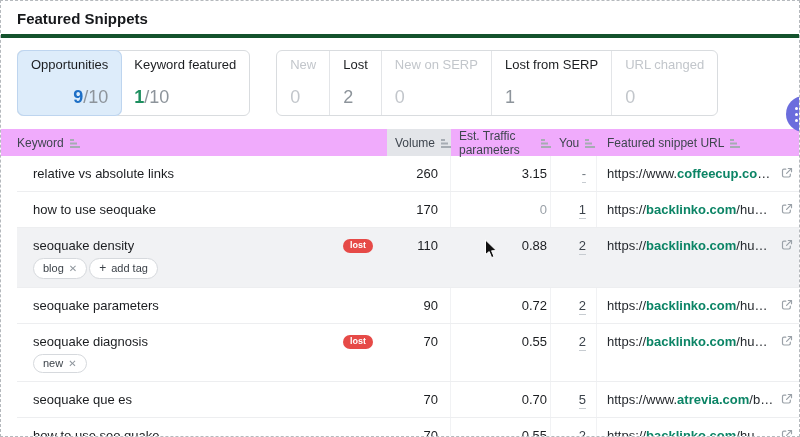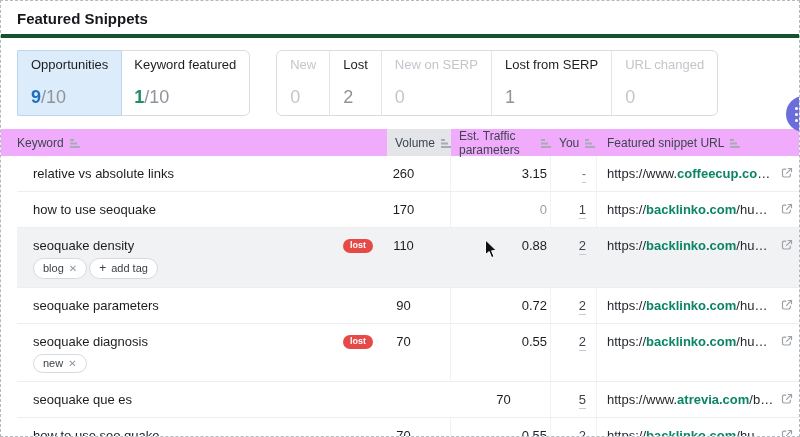--- a/index.html
+++ b/index.html
@@ -7,21 +7,21 @@
   body { font-family: "Liberation Sans", sans-serif; }
   .screen{ position:relative; width:800px; height:437px; background:#fff;
     border:1px dashed #b5b9bd; overflow:hidden; }
   .panel-header{ padding:9px 16px 7px; border-bottom:4px solid #14532d; }
   .panel-title{ font-size:15px; font-weight:bold; color:#17191c; }
 
   .filters-row{ display:flex; gap:26px; padding:12px 16px 13px; align-items:flex-start; }
   .filter-group{ display:flex; border:1px solid #d9dcdf; border-radius:6px; background:#fff; }
   .ftab{ padding:6px 13px 7px; cursor:pointer; position:relative; }
   .ftab + .ftab{ border-left:1px solid #e3e5e8; }
-  .ftab.selected{ background:#ddecfa; box-shadow: inset 0 0 0 1px #bed5ef; border-radius:2px; margin:-1px; padding:7px 14px 8px; z-index:1; }
+  .ftab.selected{ background:#ddecfa; box-shadow: inset 0 0 0 1px #bed5ef; border-radius:7px; margin:-1px; padding:7px 14px 8px; z-index:1;text-align:right; }
   .ftab.selected + .ftab{ border-left:none; }
   .flabel{ font-size:13px; color:#1c1e21; white-space:nowrap; }
   .fcount{ font-size:18px; margin-top:15px; color:#8d949b; }
   .fcount b{ font-weight:bold; }
   .ftab.disabled .flabel, .ftab.disabled .fcount{ color:#c2c6cb; }
 
   .table{ width:100%; }
   .thead{ display:flex; align-items:center; background:#f0abfc; height:27px;
     font-size:12px; color:#3e454e; }
   .th{ display:flex; align-items:center; gap:6px; height:100%; padding-top:1px; }
@@ -42,21 +42,21 @@
   .kw-line{ display:flex; align-items:center; justify-content:space-between; }
   .kw-text{ white-space:nowrap; overflow:hidden; text-overflow:ellipsis; }
   .badge-lost{ background:#e64a47; color:#fff; font-size:9px; font-weight:bold;
     border-radius:8px; padding:2px 7px 3px; line-height:1; margin-right:6px; flex:0 0 auto; }
   .tags-line{ display:flex; gap:2px; margin:5px 0 8px; }
   .tag-pill{ display:inline-flex; align-items:center; gap:5px; border:1px solid #d6d9dd;
     border-radius:11px; padding:2px 9px 3px; font-size:11px; color:#3c4249; background:#fff; cursor:pointer; }
   .tag-x{ color:#8f969d; font-size:10px; }
   .tag-plus{ color:#3c4249; font-size:12px; }
   .td.col-vol, .td.col-tp, .td.col-you{ text-align:right; }
-  .td.col-vol{ padding-right:30px; border-right:1px solid #f1f2f4;text-align:center; }
+  .td.col-vol{ padding-right:12px; border-right:1px solid #f1f2f4; }
   .td.col-tp{ padding-right:3px; border-right:1px solid #f1f2f4; }
   .td.col-you{ padding-right:10px; border-right:1px solid #f1f2f4; }
   .muted{ color:#9aa1a8; }
   .you-link{ display:inline-block; color:#3c434b; border-bottom:1px solid #c7ccd1;
     line-height:1.25; cursor:pointer; text-decoration:none; }
   .you-link.dash{ border-bottom:1px dashed #c7ccd1; color:#6e767e; }
   .td.col-url{ display:flex; align-items:flex-start; gap:7px; padding-left:10px; padding-right:6px;
     white-space:nowrap; overflow:hidden; }
   .url-text{ overflow:hidden; text-overflow:ellipsis; color:#25292e; cursor:pointer; }
   .url-domain{ font-weight:bold; color:#0b8465; }
@@ -264,20 +264,21 @@
             </svg>
           </div>
         </div>
         <div class="trow">
           <div class="td col-kw">
             <div class="kw-line">
               <span class="kw-text">seoquake que es</span>
             </div>
           </div>
           <div class="td col-vol">70</div>
+          <div class="td col-tp">0.70</div>
           <div class="td col-you"><span class="you-link">5</span></div>
           <div class="td col-url">
             <span class="url-text"><span>https://www.</span><span class="url-domain">atrevia.com</span><span>/blog/seo...</span></span>
             <svg class="ext-icon" width="12" height="12" viewBox="0 0 12 12" fill="none" stroke="#9aa1a8" stroke-width="1.2" stroke-linecap="round" stroke-linejoin="round">
               <path d="M4.8 2.2H2.9C2.1 2.2 1.5 2.8 1.5 3.6v5c0 .8.6 1.4 1.4 1.4h5c.8 0 1.4-.6 1.4-1.4V7.2"></path>
               <path d="M7.3 1.5h3.2v3.2"></path>
               <path d="M10.3 1.7 5.6 6.4"></path>
             </svg>
           </div>
         </div>

